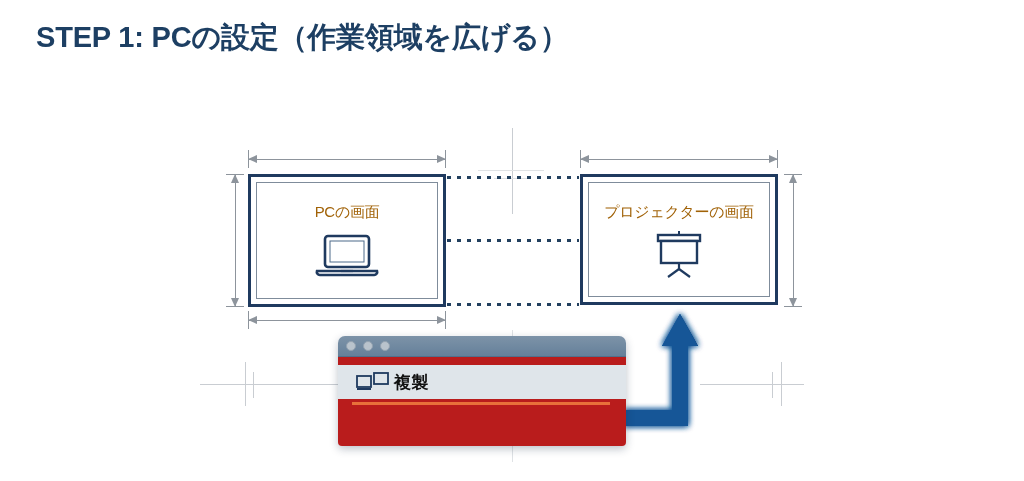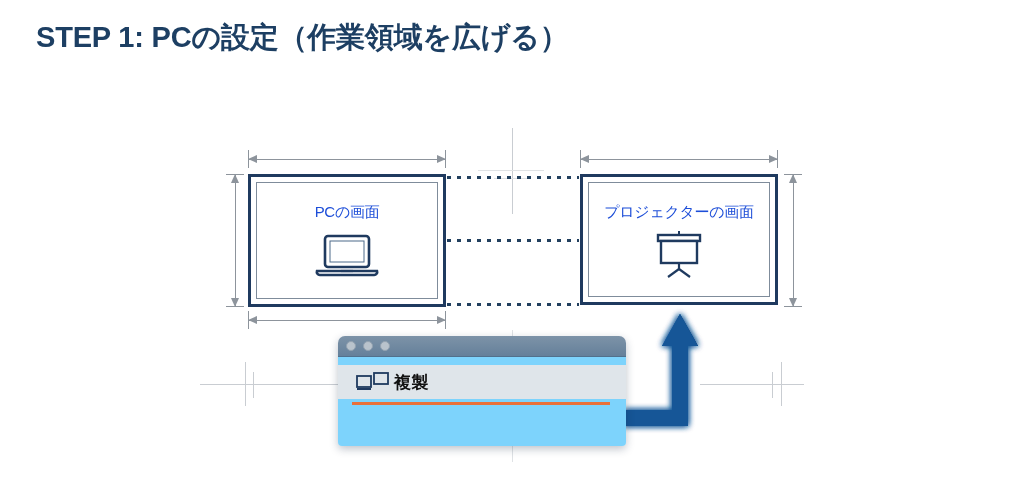--- a/index.html
+++ b/index.html
@@ -66,21 +66,21 @@
     border: 1px solid #7f8c9b;
     box-sizing: border-box;
   }
   .screen-label {
     position: absolute;
     left: 0;
     right: 0;
     top: 26px;
     text-align: center;
     font-size: 15px;
-    color: #1d4ed8;
+    color: #a16207;
     letter-spacing: -0.3px;
   }
   .screen-icon {
     position: absolute;
     left: 50%;
     transform: translateX(-50%);
     top: 56px;
   }
 
   
@@ -195,21 +195,21 @@
     border: 1px solid #93a2b0;
     box-sizing: border-box;
   }
   #dot-close { left: 8px; }
   #dot-min   { left: 25px; }
   #dot-max   { left: 42px; }
 
   #dialog-body {
     position: relative;
     height: 90px;
-    background: #7dd3fc;
+    background: #b91c1c;
   }
   .display-row {
     position: absolute;
     left: 0;
     right: 0;
     height: 34px;
     display: flex;
     align-items: center;
     padding-left: 18px;
     box-sizing: border-box;

